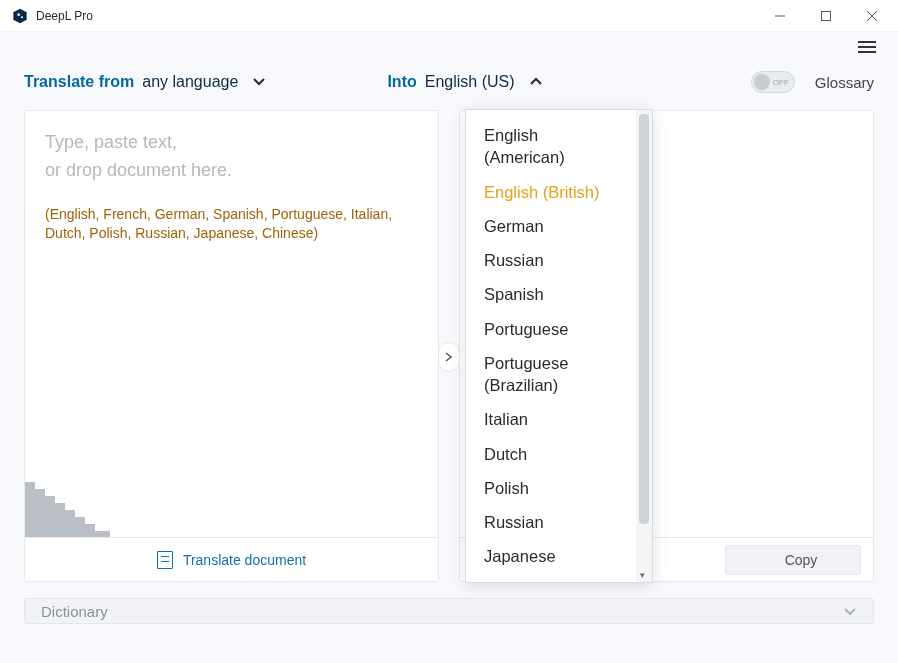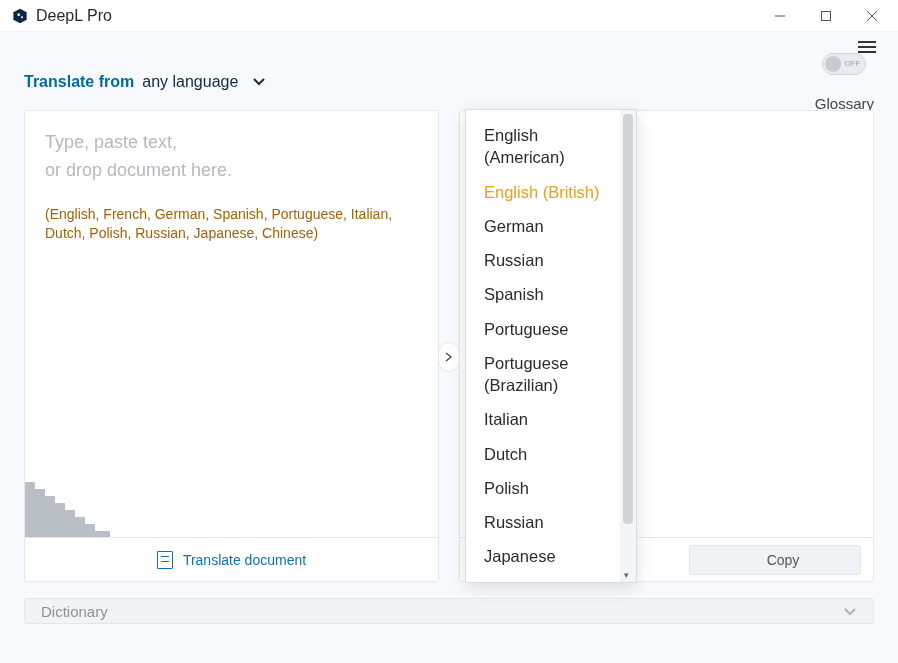--- a/index.html
+++ b/index.html
@@ -19,21 +19,21 @@
     display: flex;
     align-items: center;
     padding: 0 12px;
     border-bottom: 1px solid #eef1f6;
   }
   .titlebar .logo {
     width: 16px; height: 16px;
     margin-right: 8px;
   }
   .titlebar .title {
-    font-size: 16px;
+    font-size: 12px;
     color: #2b2b2b;
     flex: 1;
   }
   .titlebar .winctl {
     display: flex;
     gap: 18px;
     color: #666;
   }
   .titlebar .winbtn {
     width: 28px; height: 24px;
@@ -76,21 +76,20 @@
   .lang-static { color: #0369a1; font-weight: bold; }
   .lang-dynamic { color: #0e2a47; }
   .chev {
     display: inline-block;
     margin-left: 6px;
     color: #2b2b2b;
   }
   .glossary-wrap {
     display: flex; align-items: center; gap: 20px;
     margin-left: auto;
-    flex-direction: column;
   }
   .toggle {
     width: 44px; height: 22px; border-radius: 11px;
     background: #e8ebef;
     position: relative;
     border: 1px solid #d4d8dd;
     cursor: pointer;
     display: flex; align-items: center;
     justify-content: flex-end;
     padding-right: 5px;
@@ -175,21 +174,21 @@
   .doc-icon::before, .doc-icon::after {
     content: "";
     position: absolute;
     left: 3px; right: 3px;
     height: 1.5px; background: #0f6fb3;
   }
   .doc-icon::before { top: 4px; }
   .doc-icon::after { top: 9px; }
 
   .copy-btn {
-    width: 172px; height: 30px;
+    width: 136px; height: 30px;
     background: #f0f2f5;
     border: 1px solid #e2e5ea;
     border-radius: 3px;
     color: #555;
     font-size: 14px;
     cursor: pointer;
     margin-right: 12px;
     margin-left: auto;
     display:flex; align-items:center; justify-content:center;padding-left:16px;
   }
@@ -225,21 +224,21 @@
     font-size: 15px;
     cursor: pointer;
   }
   .dictionary-bar .dict-chev { margin-left: auto; color: #aeb3b9; }
 
   
   .dropdown {
     position: absolute;
     top: 109px;
     left: 465px;
-    width: 172px;
+    width: 188px;
     max-height: 474px;
     background: #fff;
     border: 1px solid #d9dde2;
     box-shadow: 0 4px 16px rgba(0,0,0,0.12);
     z-index: 10;
     overflow: hidden;
     display: flex;
   }
   .dropdown-inner {
     flex: 1;
@@ -313,20 +312,29 @@
   </div>
 </div>
 
 <div class="lang-row">
   <div class="lang-left">
     <span class="lang-static">Translate from</span>
     <span class="lang-dynamic">any language</span>
     <span class="chev">
       <svg width="14" height="10" viewBox="0 0 14 10">
           <polyline points="2,2 7,7 12,2" fill="none" stroke="#2b2b2b" stroke-width="2"></polyline>
+        </svg>
+    </span>
+  </div>
+  <div class="lang-right">
+    <span class="lang-static">Into</span>
+    <span class="lang-dynamic">English (US)</span>
+    <span class="chev">
+      <svg width="14" height="10" viewBox="0 0 14 10">
+          <polyline points="2,7 7,2 12,7" fill="none" stroke="#2b2b2b" stroke-width="2"></polyline>
         </svg>
     </span>
   </div>
   <div class="glossary-wrap">
     <div class="toggle">
       <span class="off-text">OFF</span>
     </div>
     <span class="glossary-label">Glossary</span>
   </div>
 </div>

